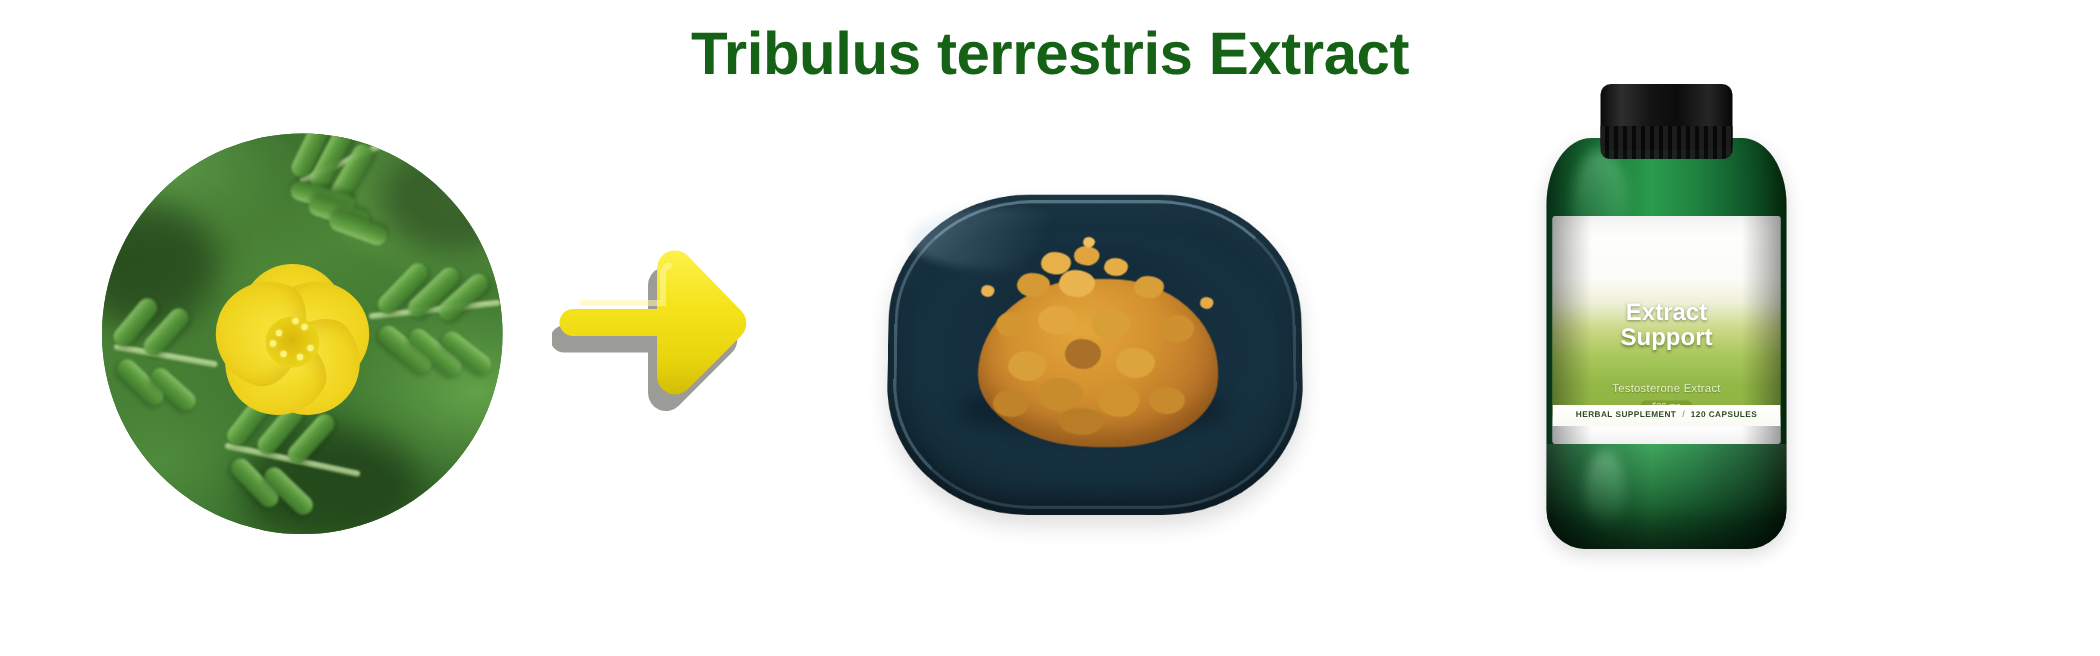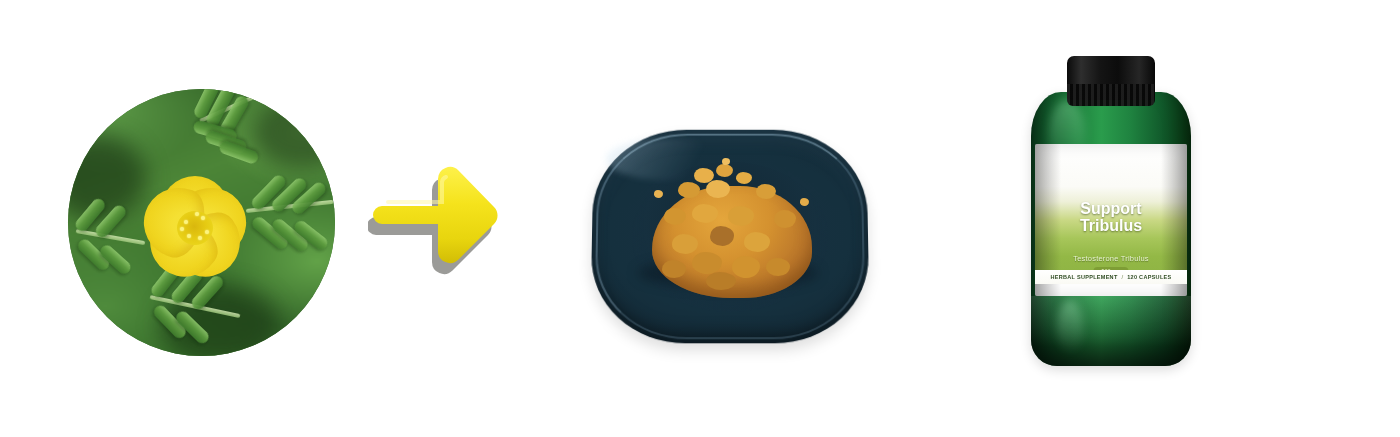--- a/index.html
+++ b/index.html
@@ -407,20 +407,21 @@
     background: linear-gradient(180deg, rgba(190,255,210,.34), rgba(190,255,210,0));
     filter: blur(4px);
     z-index: 3;
   }
 </style>
 </head>
 <body>
 
 <div id="stage">
 
+  <div id="page-title">Tribulus terrestris Extract</div>
 
   <div id="flower-photo">
     <div class="leaf-bg"></div>
 
     <div class="dark-blur" style="left:-18px;top:46px;width:96px;height:86px;"></div>
     <div class="dark-blur" style="left:184px;top:6px;width:100px;height:74px;"></div>
     <div class="dark-blur" style="left:92px;top:196px;width:120px;height:80px;"></div>
 
     <div class="stem" style="left:132px;top:30px;width:74px;transform:rotate(-24deg);"></div>
     <div class="frond" style="left:130px;top:22px;width:46px;transform:rotate(-64deg);"></div>
@@ -525,25 +526,25 @@
     <div id="bottle-body"></div>
     <div id="bottle-cap"></div>
     <div id="cap-ribs"></div>
     <div id="bottle-shoulder-gloss"></div>
 
     <div id="bottle-label">
       <div id="label-side-shade-l"></div>
       <div id="label-side-shade-r"></div>
 
       <div id="brand-block">
+        <div>Extract</div>
         <div>Support</div>
-        <div>Tribulus</div>
       </div>
 
-      <div id="label-tagline">Testosterone Tribulus</div>
+      <div id="label-tagline">Testosterone Extract</div>
 
       <div id="label-dose-badge">500 mg</div>
 
       <div id="label-microline">STANDARDIZED HERBAL EXTRACT</div>
 
       <div id="label-footer-strip">
         <span class="footer-txt">HERBAL SUPPLEMENT</span>
         <span class="footer-sep">/</span>
         <span class="footer-txt">120 CAPSULES</span>
       </div>

